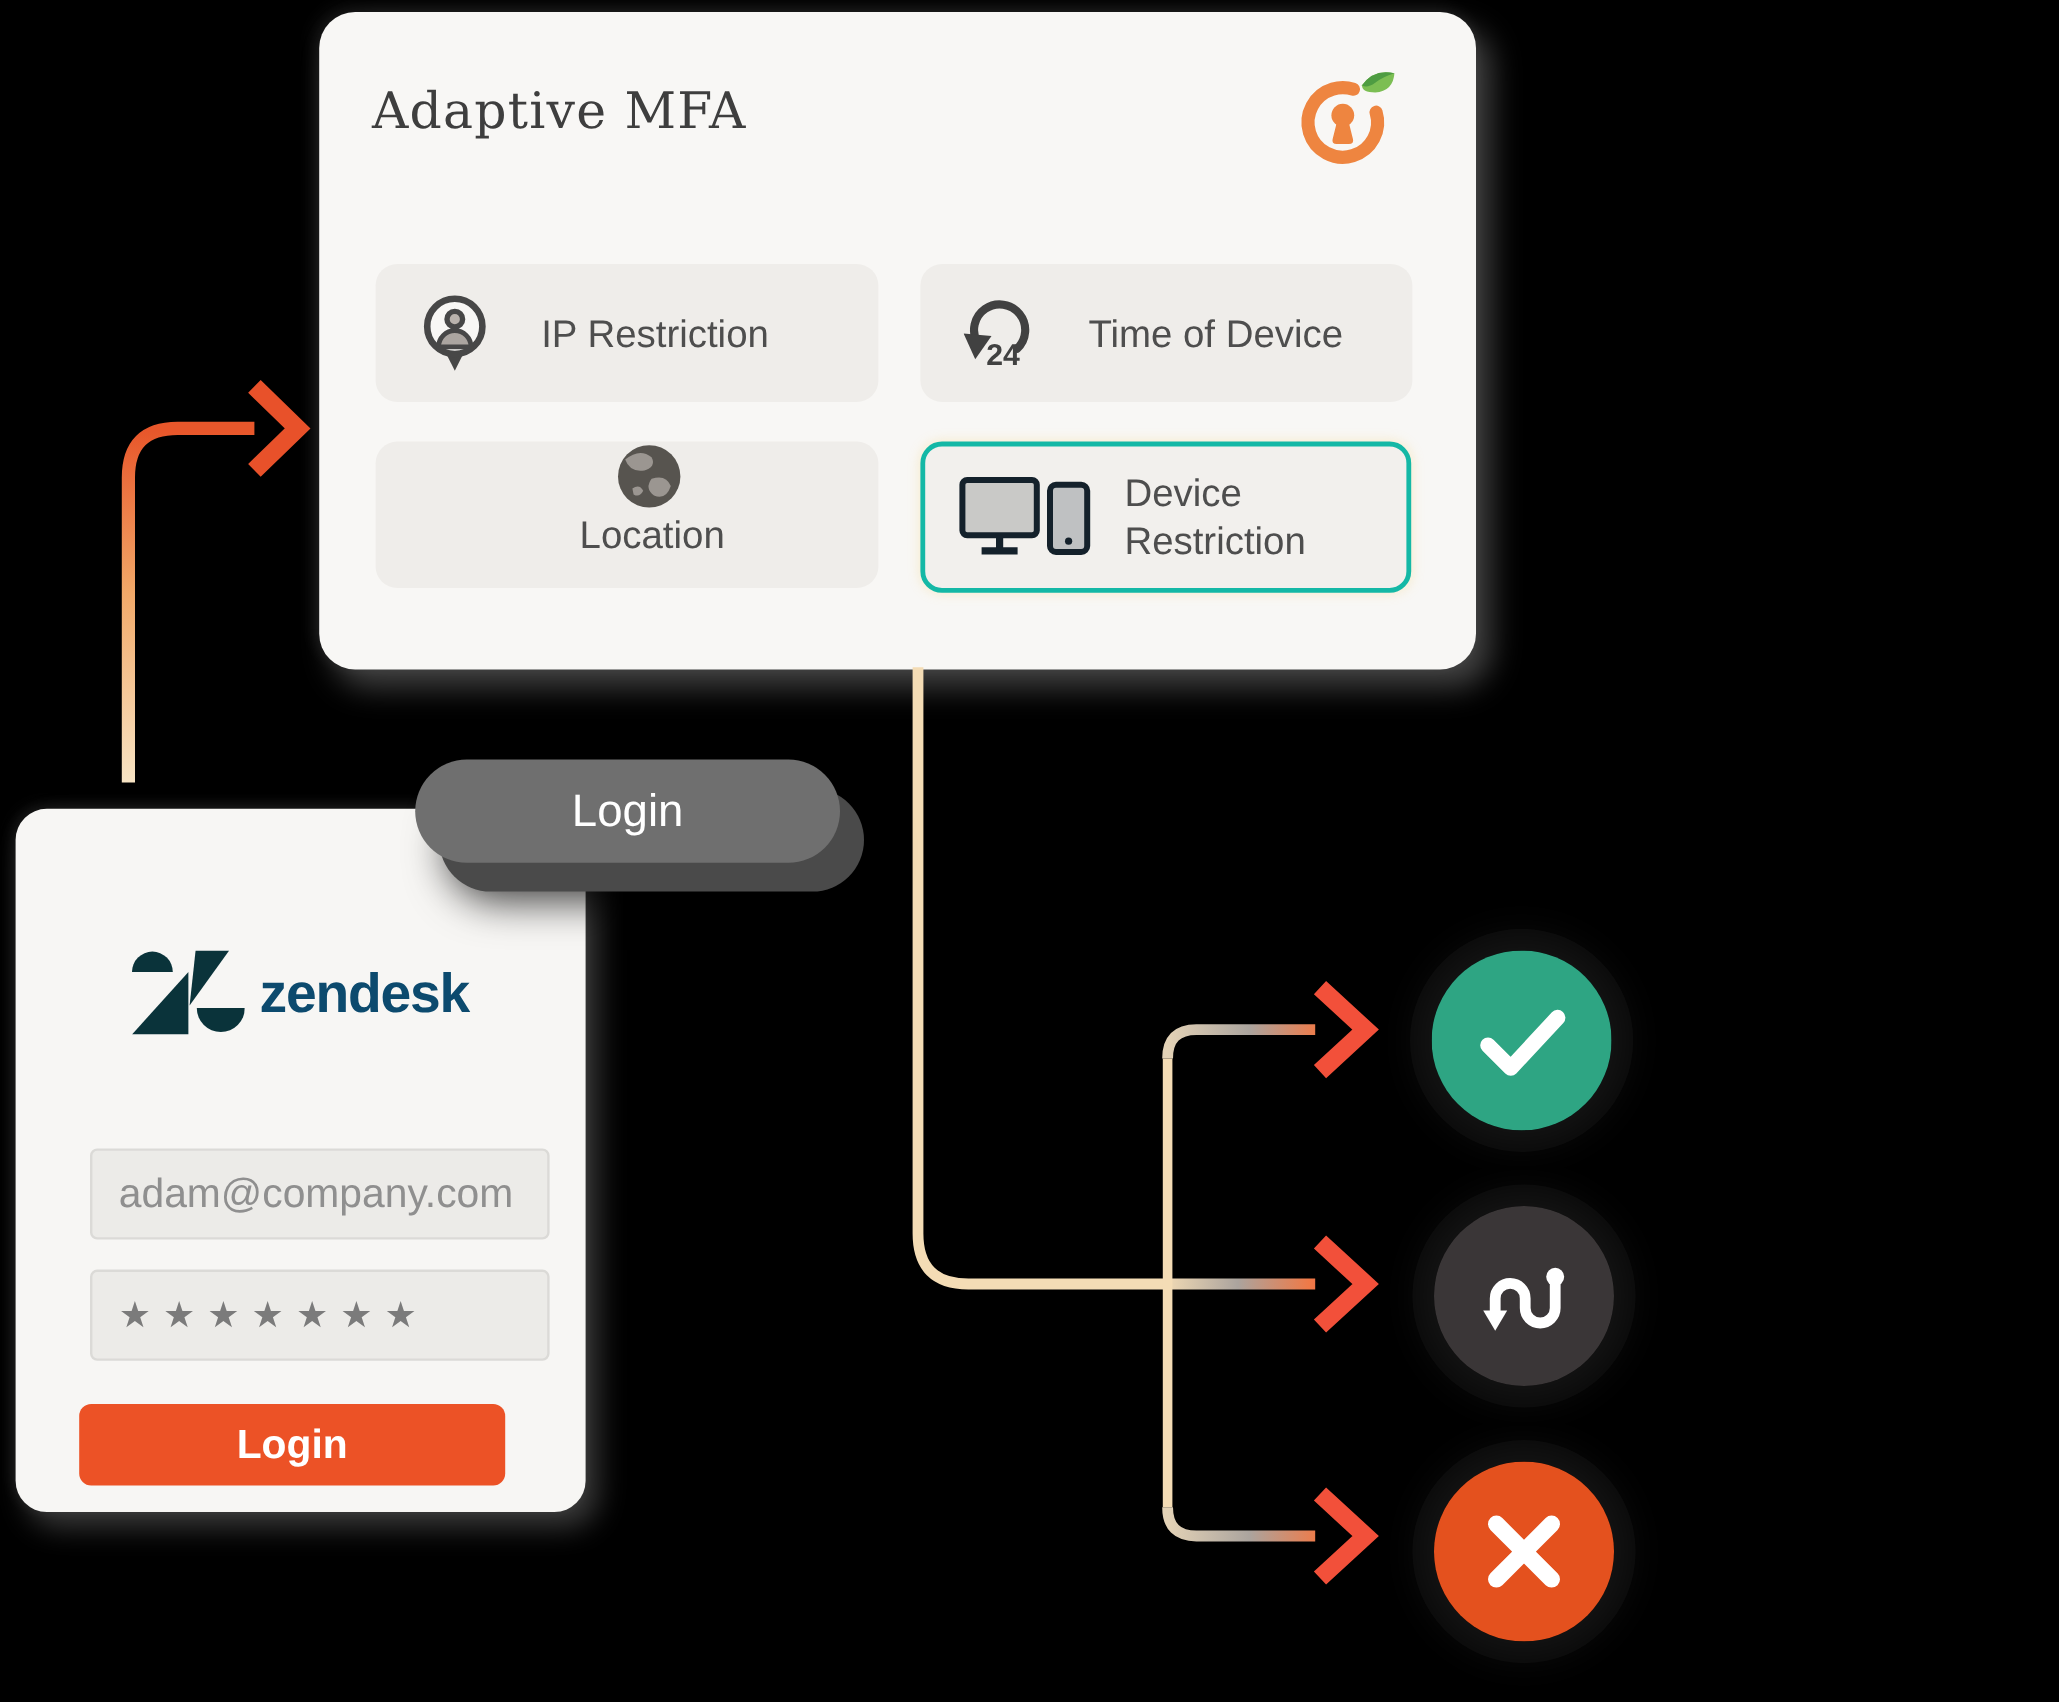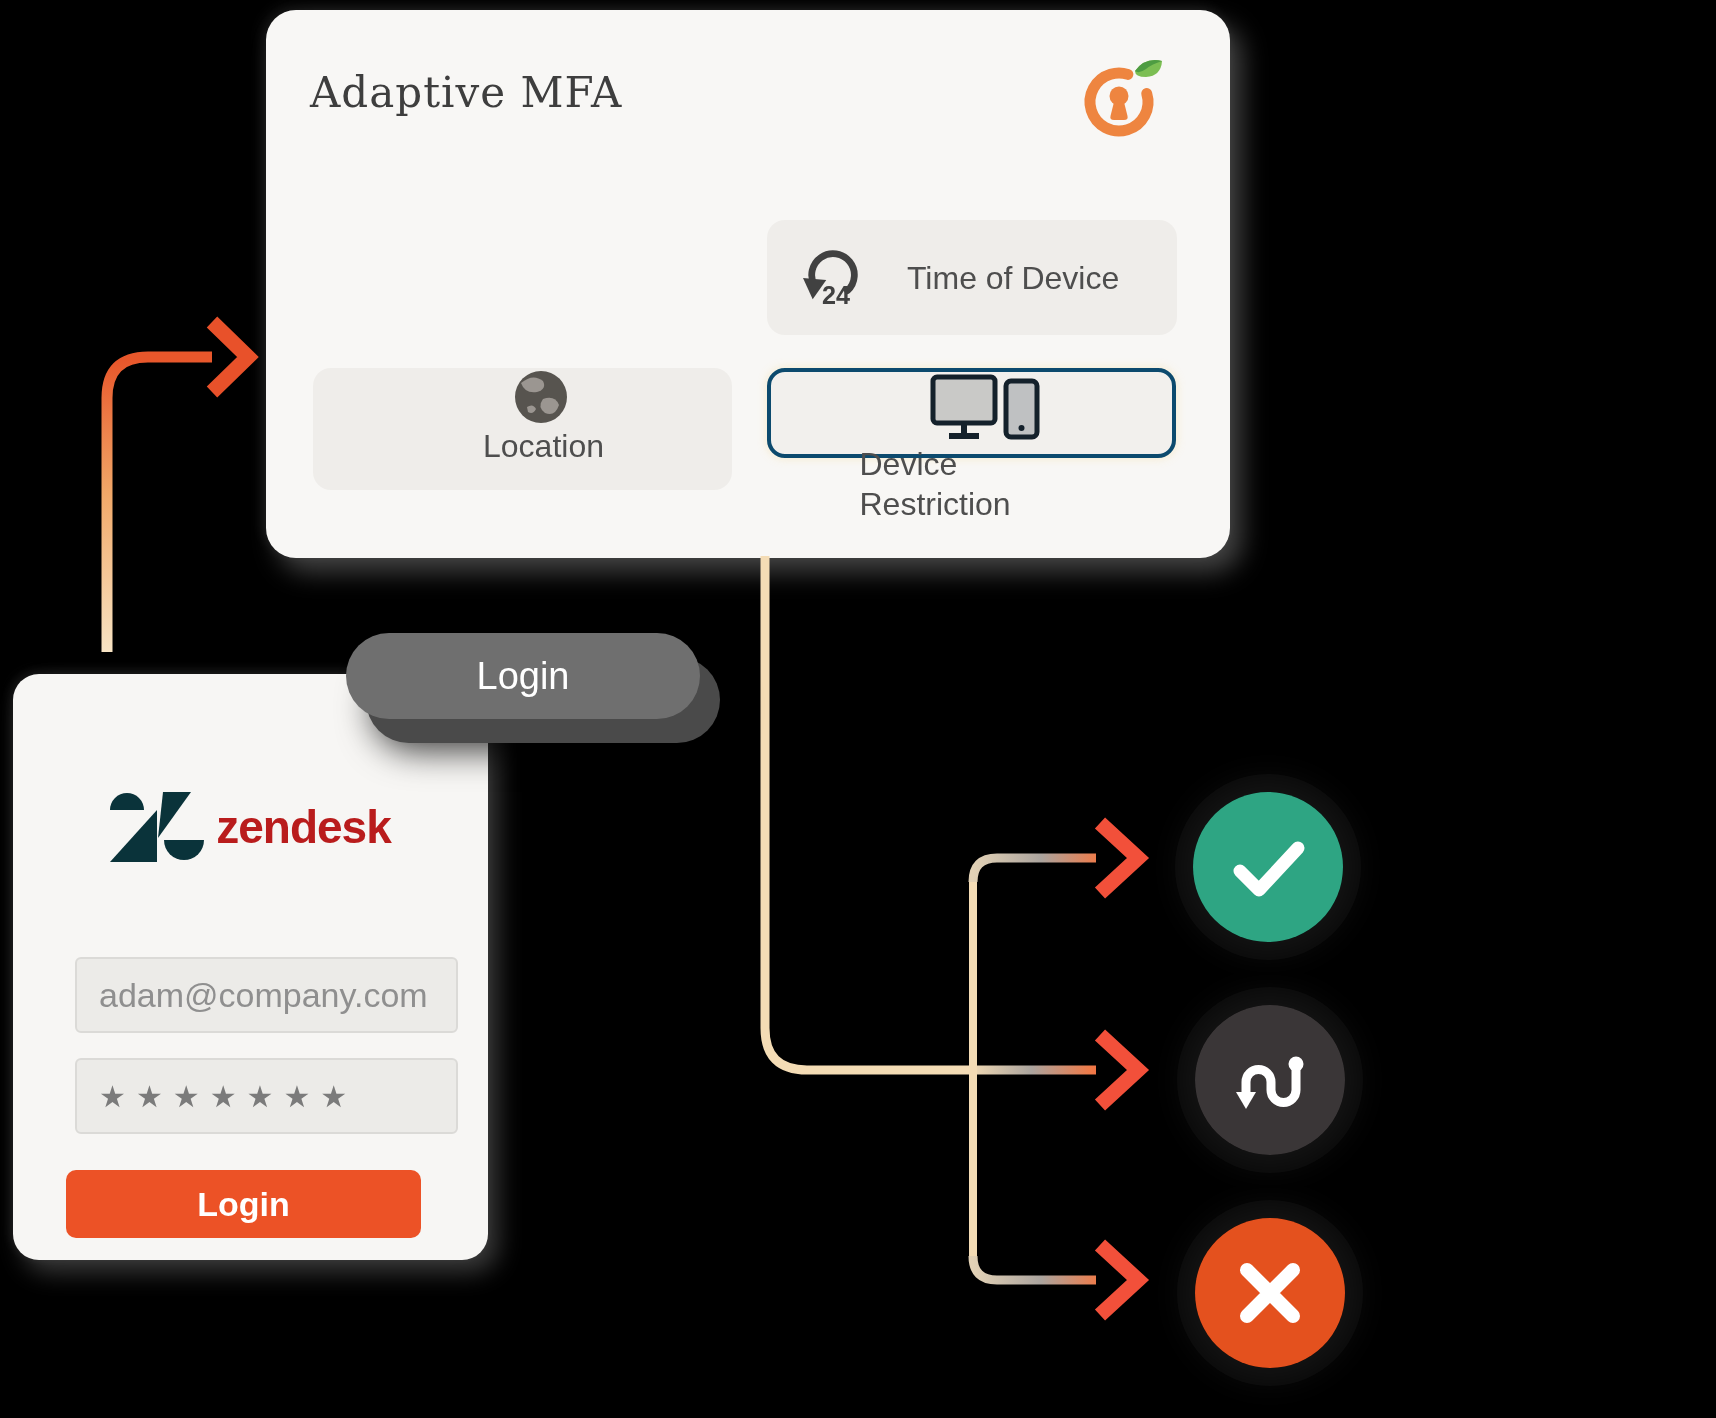--- a/index.html
+++ b/index.html
@@ -11,35 +11,35 @@
             border-radius:30px;box-shadow:12px 14px 26px rgba(175,175,175,.38), -4px -4px 14px rgba(120,120,120,.18);}
   .mfa-title{position:absolute;left:44px;top:58px;font-family:"DejaVu Serif","Liberation Serif",serif;
              font-size:42px;font-weight:500;color:#3E3E3E;letter-spacing:1px;}
   .mo-logo{position:absolute;left:805px;top:44px;width:96px;height:96px;}
   .chip{position:absolute;display:flex;align-items:center;background:#EFEDEA;border-radius:18px;box-sizing:border-box;}
   .chip .icon{flex:none;margin-left:36px;}
   .chip .label{margin-left:42px;font-size:32px;color:#4E4E4E;line-height:1.25;}
   .chip-ip{left:47px;top:210px;width:419px;height:115px;}
   .chip-time{left:501px;top:210px;width:410px;height:115px;align-items:center;}
   .chip-location{left:47px;top:358px;width:419px;height:122px;flex-direction:column;}
-  .chip-device{left:501px;top:358px;width:409px;height:90px;border:4px solid #0c4a6e;background:#F2F0ED;
-               box-shadow:0 0 10px rgba(247,212,120,.35);flex-direction:column;}
+  .chip-device{left:501px;top:358px;width:409px;height:126px;border:4px solid #14b8a6;background:#F2F0ED;
+               box-shadow:0 0 10px rgba(247,212,120,.35);}
   .chip-device .icon{margin-left:28px;}
   .chip-device .label{margin-left:26px;max-width:250px;}
 
   
   .login-pill{position:absolute;left:346px;top:633px;width:354px;height:86px;background:#6F6F6F;border-radius:43px;
               display:flex;align-items:center;justify-content:center;color:#FFFFFF;font-size:38px;z-index:6;
               box-shadow:20px 24px 0 #4A4A4A, 26px 32px 34px rgba(0,0,0,.75);}
 
   
   .zd-card{position:absolute;left:13px;top:674px;width:475px;height:586px;background:#F7F6F4;border-radius:26px;z-index:5;
            box-shadow:10px 12px 24px rgba(165,165,165,.35), -3px -3px 12px rgba(120,120,120,.18);}
   .zd-brand{position:absolute;left:0;top:118px;width:100%;display:flex;align-items:center;justify-content:center;gap:12px;}
-  .zd-word{font-size:46px;font-weight:bold;color:#b91c1c;letter-spacing:-1px;}
+  .zd-word{font-size:46px;font-weight:bold;color:#0c4a6e;letter-spacing:-1px;}
   .zd-field{position:absolute;left:62px;width:383px;height:76px;background:#ECEBE8;border:2px solid #DBDAD7;
             border-radius:6px;box-sizing:border-box;display:flex;align-items:center;padding-left:22px;}
   .zd-email{top:283px;font-size:34px;color:#8F8F8F;}
   .zd-password{top:384px;font-size:30px;color:#7B7B7B;letter-spacing:10px;}
   .zd-login-btn{position:absolute;left:53px;top:496px;width:355px;height:68px;background:#EC5226;border:none;
                 border-radius:10px;color:#FFFFFF;font-size:34px;font-weight:bold;font-family:inherit;
                 display:flex;align-items:center;justify-content:center;cursor:pointer;}
 
   
   .outcome{position:absolute;width:150px;height:150px;border-radius:50%;
@@ -61,20 +61,29 @@
     <div class="mfa-title">Adaptive MFA</div>
 
     <svg class="mo-logo" viewBox="-48 -48 96 96">
       <circle cx="0" cy="0" r="29" fill="none" stroke="#EE8540" stroke-width="11" stroke-linecap="round" stroke-dasharray="154 28.2" transform="rotate(-17)"></circle>
       <path d="M 16 -31 Q 26 -45 43 -41 Q 42 -26 27 -25 Q 16 -25 16 -31 Z" fill="#7CBE53"></path>
       <path d="M 16 -31 Q 26 -45 43 -41 Q 33 -38 27 -33 Q 20 -28 16 -31 Z" fill="#4E9C42"></path>
       <circle cx="0" cy="-6" r="9.5" fill="#EE8540"></circle>
       <path d="M -4.5 -2 L 4.5 -2 L 8.5 14 Q 9.5 18 5 18 L -5 18 Q -9.5 18 -8.5 14 Z" fill="#EE8540"></path>
     </svg>
 
+    <div class="chip chip-ip">
+      <svg class="icon" width="60" height="68" viewBox="-30 -34 60 68">
+        <path d="M -9 13 L 0 31 L 9 13 Z" fill="#474747"></path>
+        <circle cx="0" cy="-6" r="23" fill="#F8F7F5" stroke="#474747" stroke-width="5.5"></circle>
+        <circle cx="0" cy="-12" r="6.5" fill="#B9B2AC" stroke="#474747" stroke-width="4.5"></circle>
+        <path d="M -13.5 11 A 13.5 13.5 0 0 1 13.5 11 Z" fill="#ABA5A0" stroke="#474747" stroke-width="4"></path>
+      </svg>
+      <div class="label">IP Restriction</div>
+    </div>
 
     <div class="chip chip-time">
       <svg class="icon" width="62" height="64" viewBox="-32 -32 64 64">
         <path d="M -20 8 A 22 22 0 1 1 14 13" fill="none" stroke="#414141" stroke-width="7" stroke-linecap="round"></path>
         <path d="M -32 0 L -8 2 L -22 22 Z" fill="#414141"></path>
         <text x="2" y="27" font-size="26" font-weight="bold" fill="#414141" text-anchor="middle" font-family="Liberation Sans, sans-serif">24</text>
       </svg>
       <div class="label">Time of Device</div>
     </div>
 

